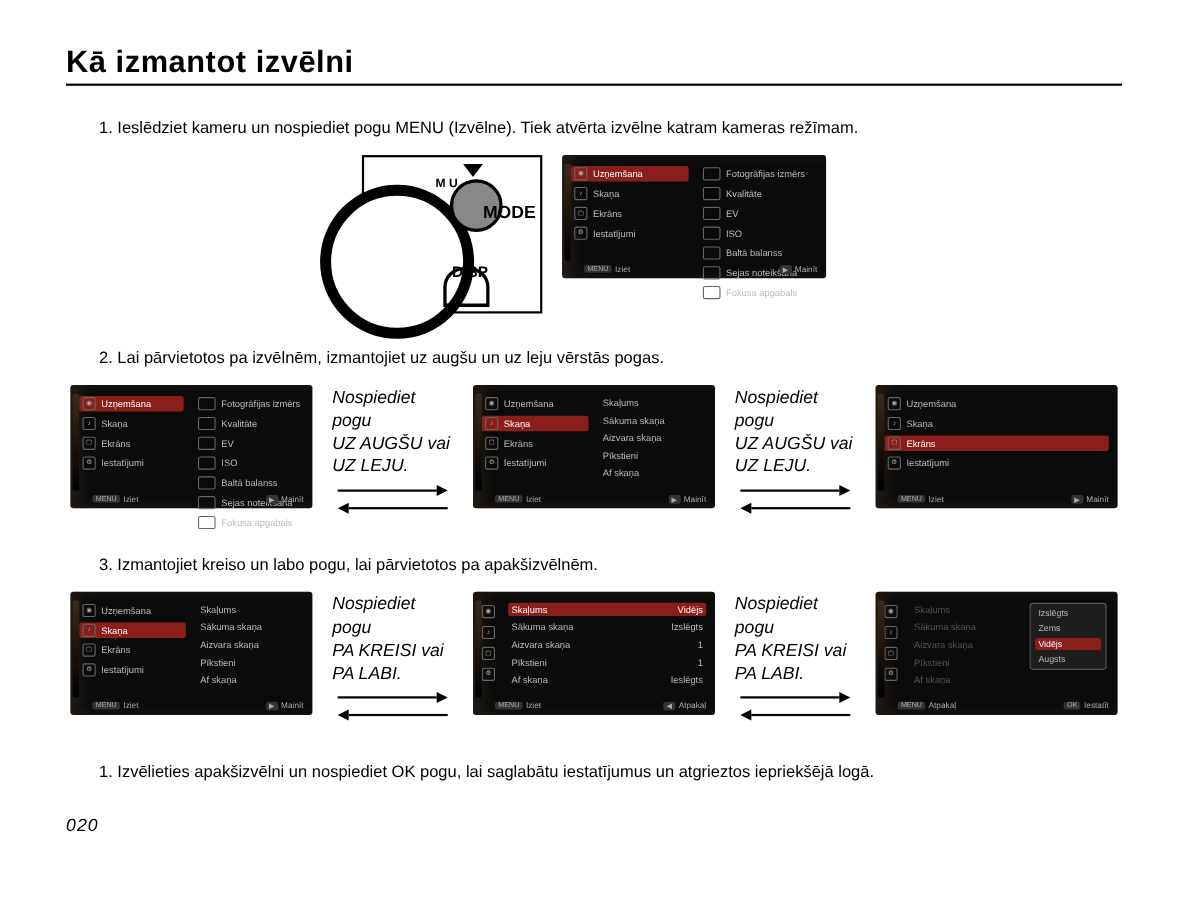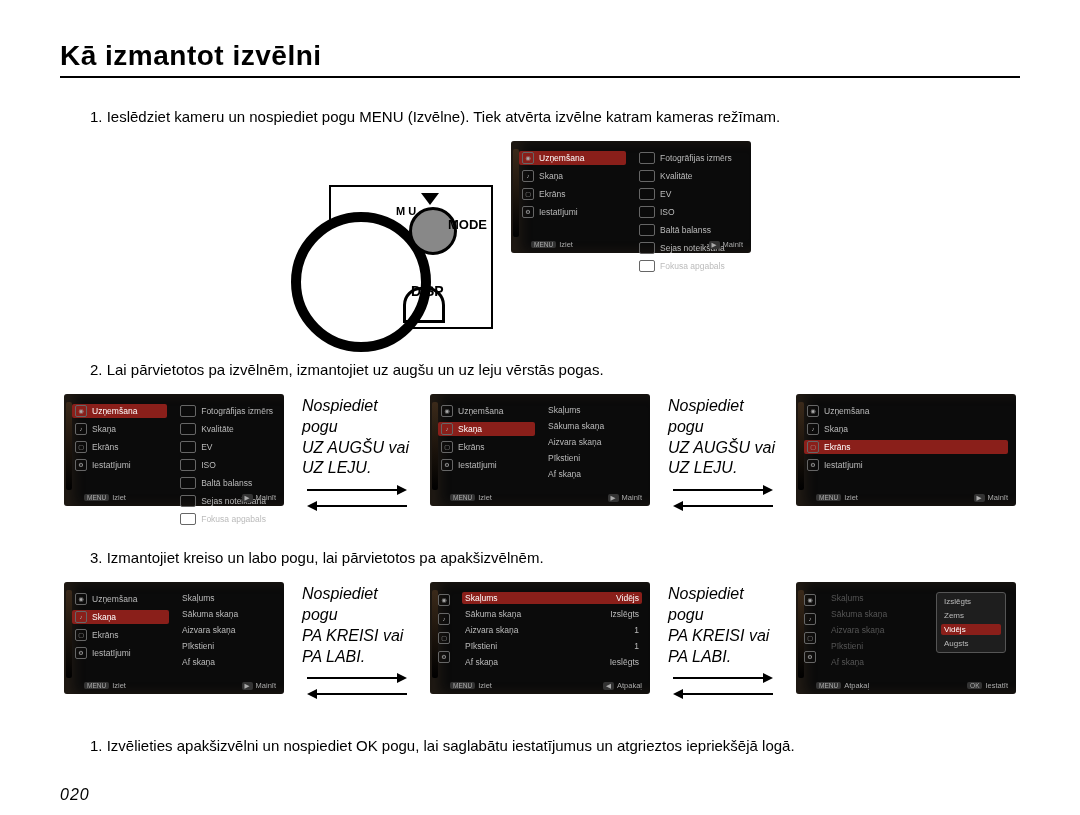--- a/index.html
+++ b/index.html
@@ -38,21 +38,20 @@
     flex-wrap: nowrap;
   }
 
   
   .camera-draw {
     width: 160px;
     height: 140px;
     border: 2px solid #000;
     position: relative;
     background: #fff;
-    margin-top: 44px;
   }
   .camera-draw .big-circle {
     position: absolute;
     top: 25px; left: -40px;
     width: 140px; height: 140px;
     border: 10px solid #000;
     border-radius: 50%;
     box-sizing: border-box;
     background: #fff;
     overflow: hidden;
@@ -67,21 +66,21 @@
   }
   .camera-draw .arrow-down {
     position: absolute;
     top: 6px; left: 90px;
     width: 0; height: 0;
     border-left: 9px solid transparent;
     border-right: 9px solid transparent;
     border-top: 12px solid #000;
   }
   .camera-draw .mu { position:absolute; top:18px; left:65px; font-size:11px; font-weight:bold;}
-  .camera-draw .mode { position:absolute; top:30px; right:4px; font-size:13px; font-weight:bold;}
+  .camera-draw .mode { position:absolute; top:42px; right:4px; font-size:16px; font-weight:bold;}
   .camera-draw .disp { position:absolute; bottom:28px; left:80px; font-size:14px; font-weight:bold;}
   .camera-draw .small-circ {
     position:absolute; bottom:4px; left:72px; width:36px;height:30px;
     border:3px solid #000; border-radius:18px 18px 0 0;
   }
 
   
   .panel {
     width: 240px;
     height: 112px;

